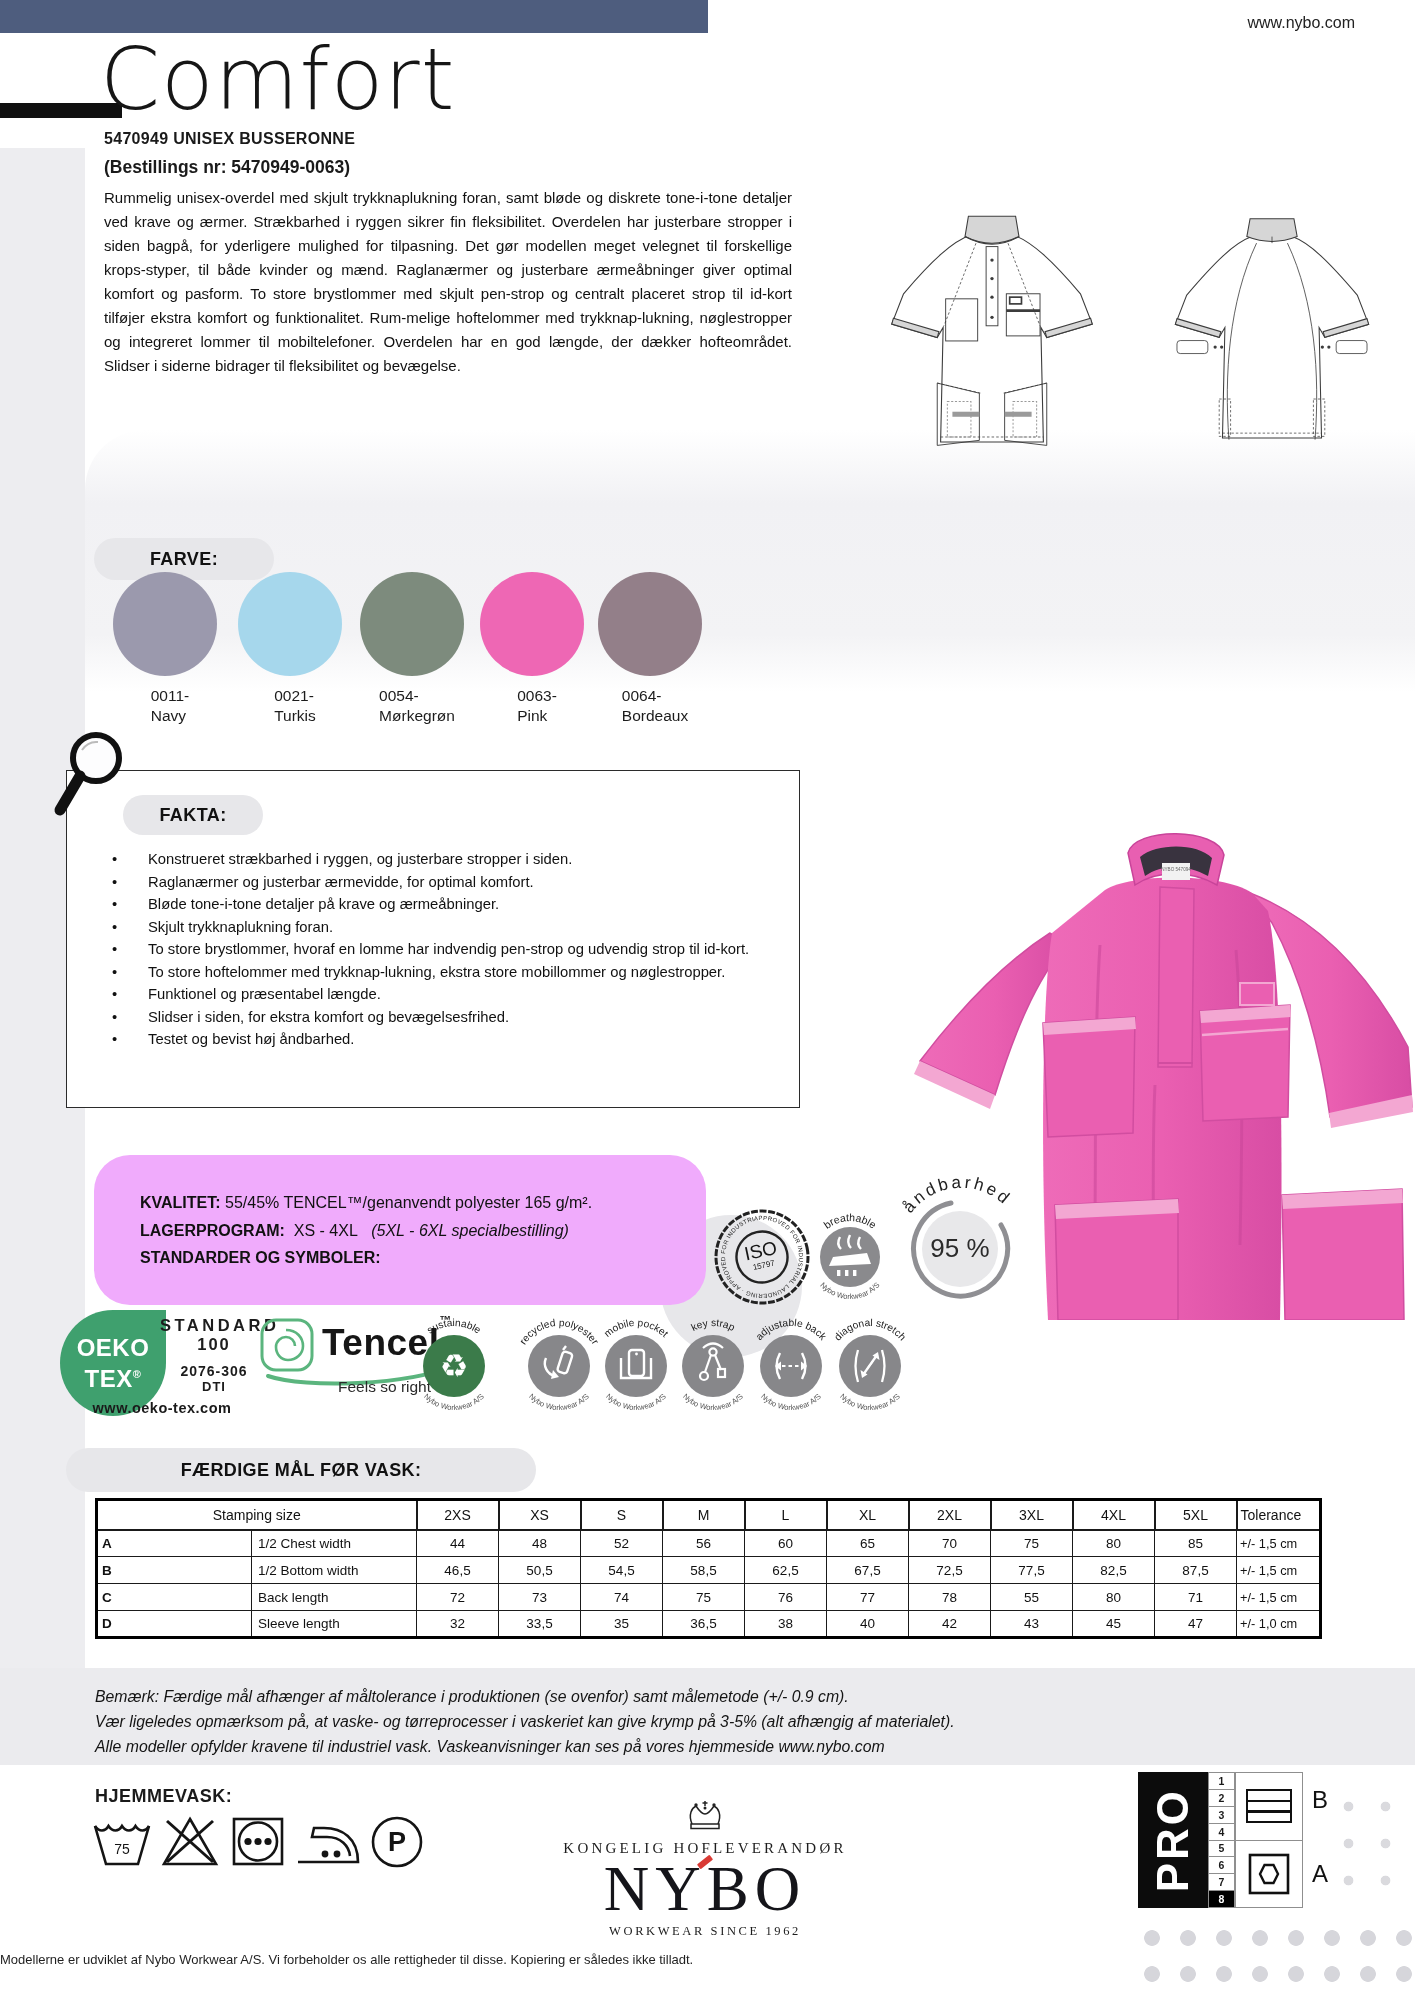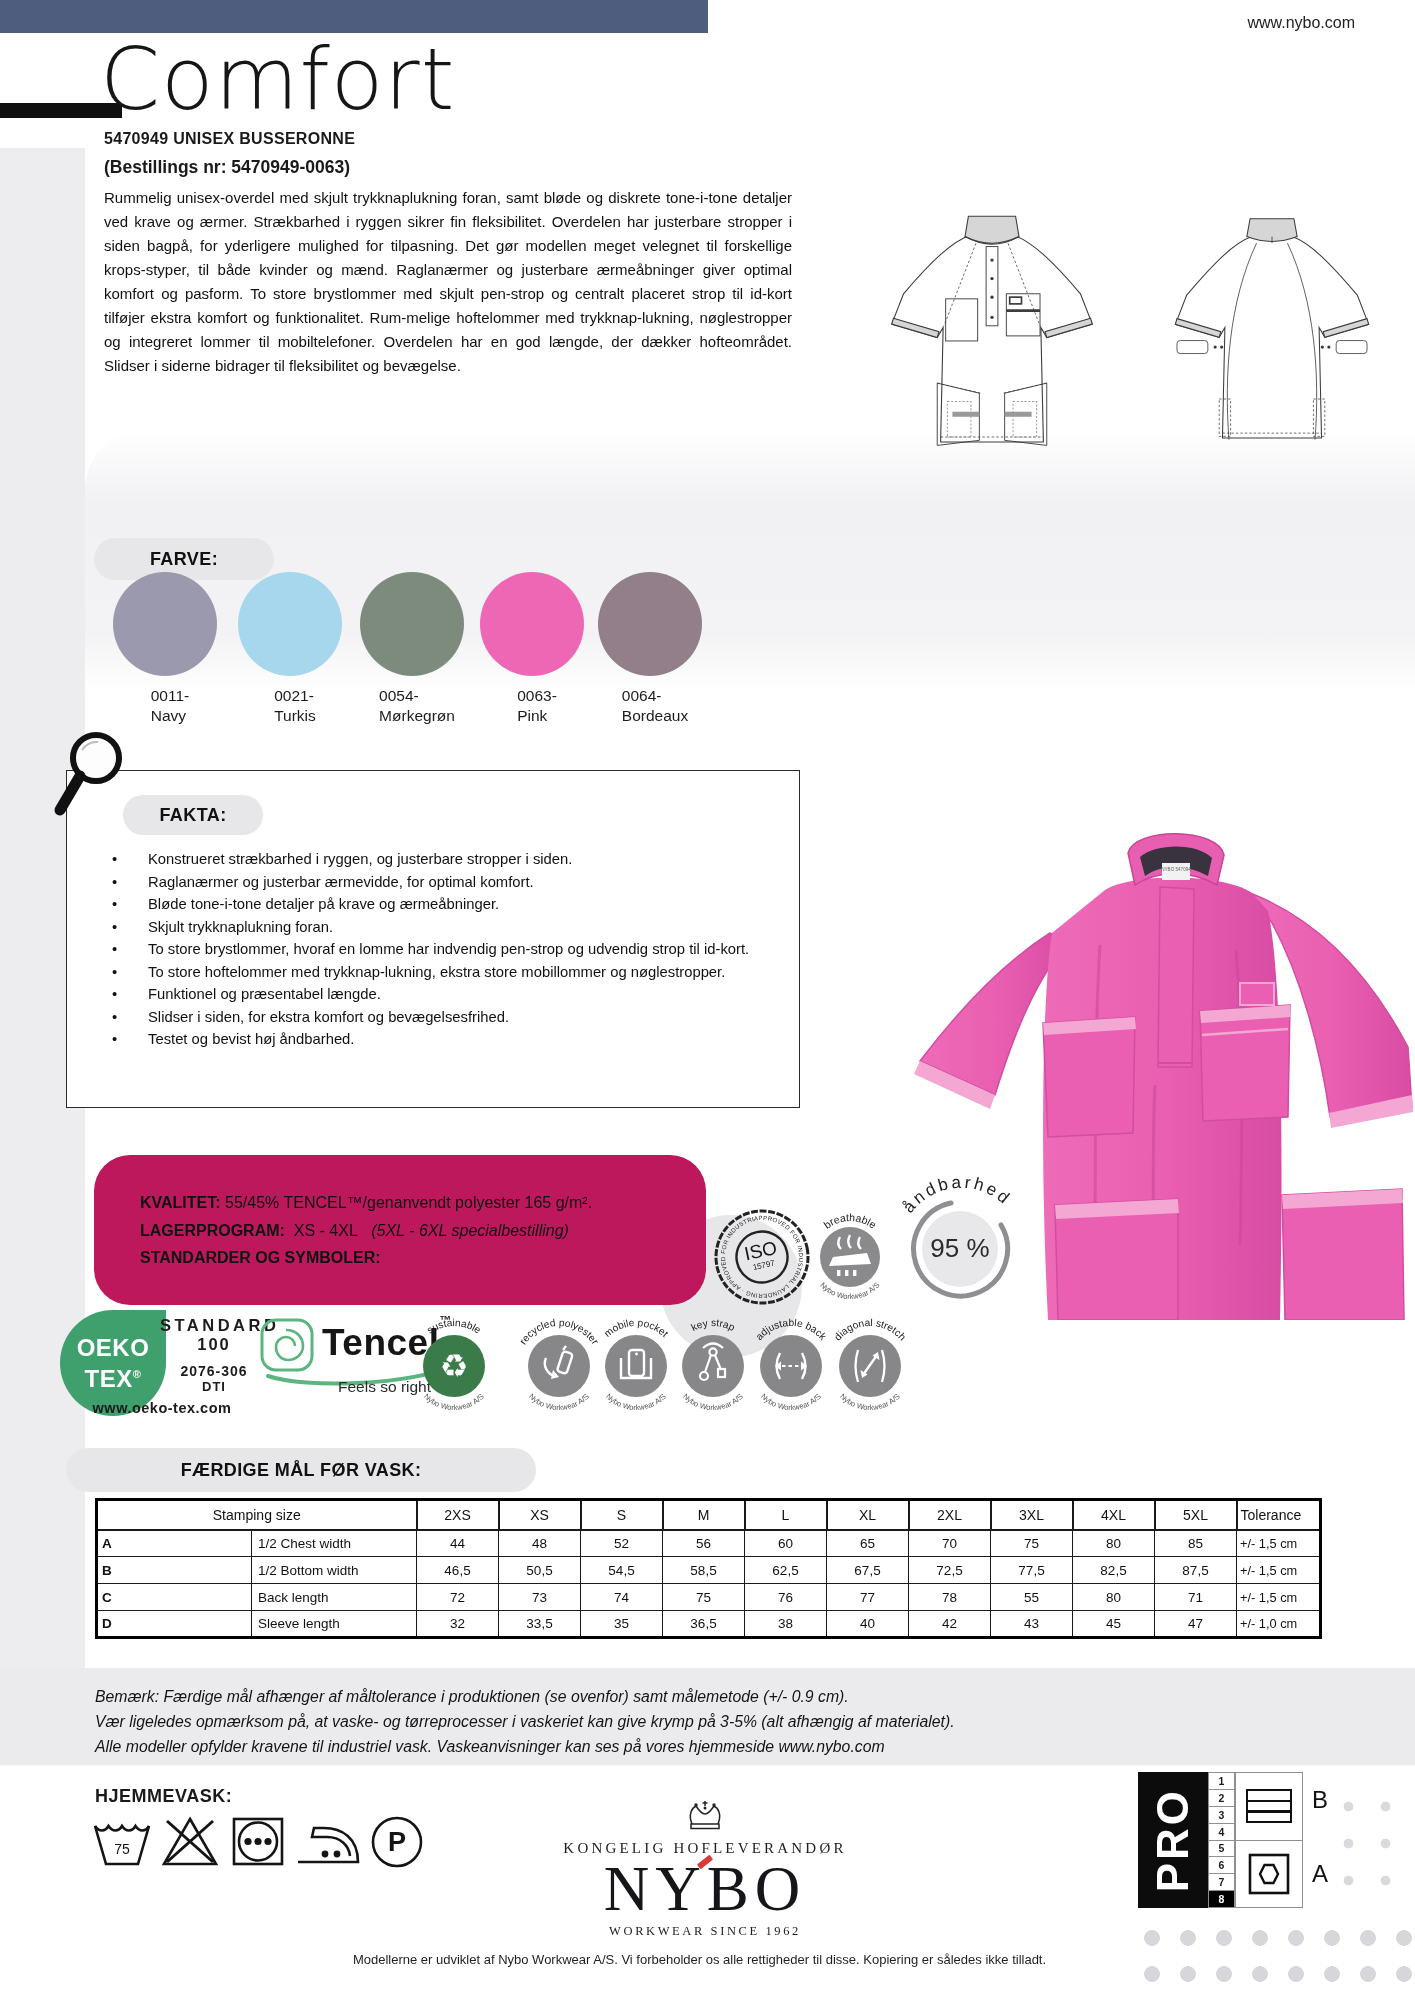--- a/index.html
+++ b/index.html
@@ -29,21 +29,21 @@
   .swatch{border-radius:50%;width:104px;height:104px;top:572px}
   .swlabel{top:686px;width:130px;text-align:center;font-size:15.5px;line-height:20px;color:#1c1c1c}
   .swlabel span{display:inline-block;text-align:left}
   
   .fakta-box{left:66px;top:770px;width:734px;height:338px;border:1.5px solid #2b2b2b;background:#fff}
   .fakta-pill{left:123px;top:795px;width:140px;height:40px}
   .fakta-list{left:100px;top:848px;width:700px;list-style:none}
   .fakta-list li{position:relative;padding-left:48px;font-size:14.8px;line-height:22.5px;color:#111}
   .fakta-list li::before{content:"•";position:absolute;left:12px;top:0}
   
-  .kval-box{left:94px;top:1155px;width:612px;height:150px;background:#be185d;border-radius:36px;
+  .kval-box{left:94px;top:1155px;width:612px;height:150px;background:#f0abfc;border-radius:36px;
     padding:34px 20px 0 46px;font-size:16px;line-height:27.5px;color:#111}
   .kval-box b{font-weight:bold}
   .kval-box .it{font-style:italic}
   
   .oeko{left:60px;top:1310px;width:106px;height:106px;background:#3fa06e;border-radius:53px;
     border-top-right-radius:0;color:#fff;display:flex;flex-direction:column;align-items:center;
     justify-content:center;font-weight:bold;font-size:24px;line-height:26px;letter-spacing:.5px}
   .oeko sup{font-size:11px}
   .std-block{left:160px;top:1316px;width:108px;text-align:center;font-weight:bold;color:#1c1c1c}
   .std-block .s1{font-size:16.5px;letter-spacing:3.5px}
@@ -68,21 +68,21 @@
   .bem{left:95px;top:1684px;font-style:italic;font-size:15.8px;line-height:25px;color:#141414}
   
   .hjv{left:95px;top:1786px;font-size:18px;font-weight:bold;letter-spacing:.5px}
   .nybo{left:555px;top:1798px;width:300px;text-align:center}
   .nybo .royal{font-family:"Liberation Serif",serif;font-size:15px;letter-spacing:3.2px;color:#1d1d1d;margin-top:4px}
   .nybo .nm{font-family:"Liberation Serif",serif;font-size:63px;letter-spacing:6px;color:#15151a;line-height:64px}
   .nybo .ych{position:relative;display:inline-block}
   .nybo .redmark{position:absolute;top:2px;right:-6px;width:16px;height:6px;background:#d93a35;
     transform:rotate(-38deg);border-radius:1px}
   .nybo .since{font-family:"Liberation Serif",serif;font-size:12.5px;letter-spacing:2.6px;color:#1d1d1d;margin-top:3px}
-  .footer{left:0;top:1952px;width:1399px;text-align:center;font-size:13px;color:#1f1f1f}
+  .footer{left:0;top:1952px;width:1399px;text-align:left;font-size:13px;color:#1f1f1f}
   
   .pro{left:1138px;top:1772px;display:flex;height:136px}
   .pro-black{width:70px;background:#0c0c0c;display:flex;align-items:center;justify-content:center}
   .pro-black span{color:#fff;font-weight:bold;font-size:44px;letter-spacing:3px;
     writing-mode:vertical-rl;transform:rotate(180deg)}
   .pro-nums{width:27px;display:flex;flex-direction:column}
   .pro-nums div{flex:1;border:1px solid #8f8f8f;border-top:none;font-size:10.5px;font-weight:bold;
     display:flex;align-items:center;justify-content:center;background:#fff}
   .pro-nums div:first-child{border-top:1px solid #8f8f8f}
   .pro-nums div.inv{background:#000;color:#fff}

